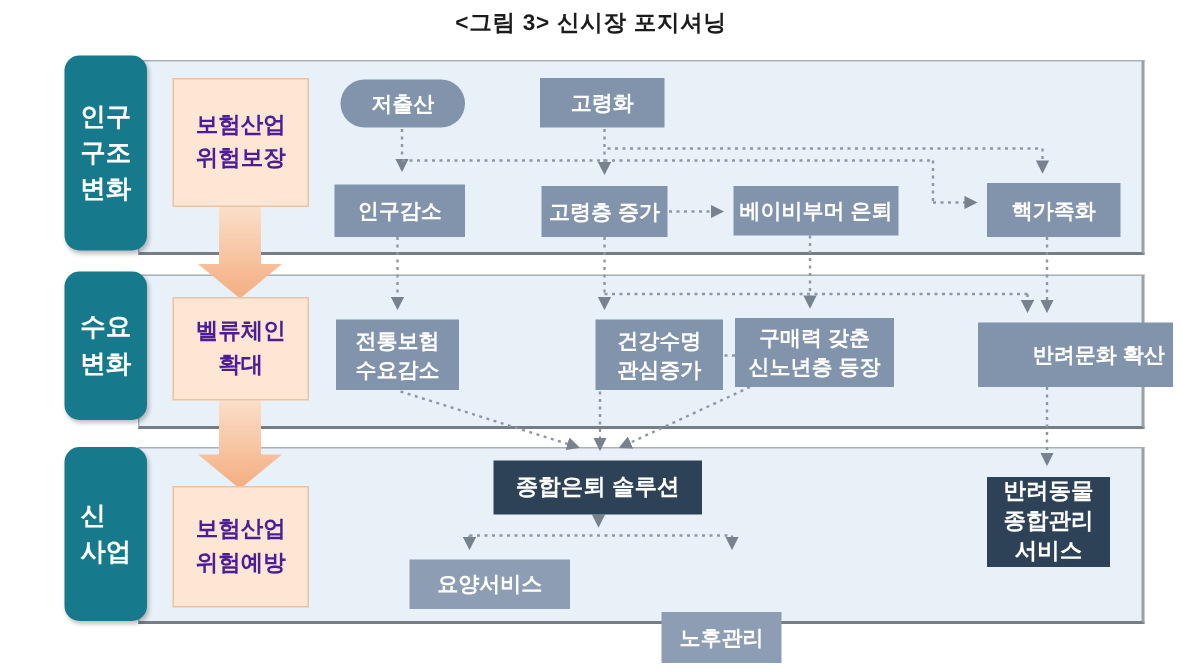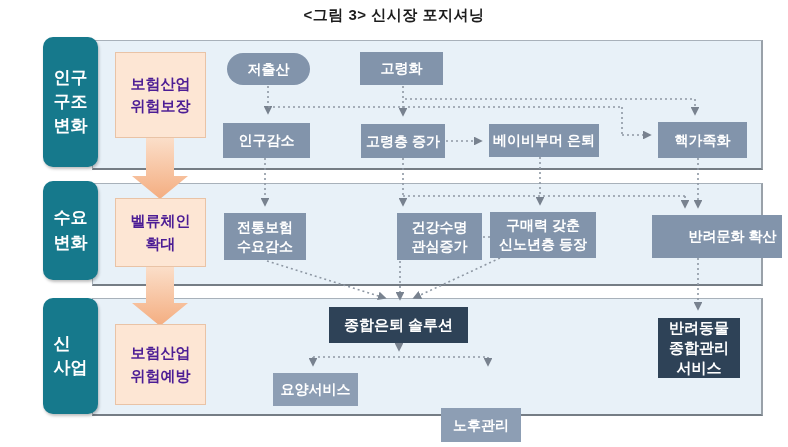--- a/index.html
+++ b/index.html
@@ -116,19 +116,19 @@
 
   <div class="box gray" style="left:224px;top:213px;width:82px;height:47px;">전통보험
 수요감소</div>
   <div class="box gray" style="left:359px;top:213px;width:85px;height:47px;margin-left:38px;">건강수명
 관심증가</div>
   <div class="box gray" style="left:490px;top:212px;width:106px;height:46px;">구매력 갖춘
 신노년층 등장</div>
   <div class="box gray" style="left:652px;top:215px;width:99px;height:43px;padding-left:31px;">반려문화 확산</div>
 
   <div class="box navy" style="left:329px;top:307px;width:139px;height:36px;text-align:center;">종합은퇴 솔루션</div>
-  <div class="box graylight" style="left:273px;top:373px;width:85px;height:33px;">요양서비스</div>
+  <div class="box graylight" style="left:273px;top:373px;width:107px;height:33px;">요양서비스</div>
   <div class="box graylight" style="left:441px;top:372px;width:80px;height:34px;margin-top:36px;">노후관리</div>
   <div class="box navy" style="left:658px;top:318px;width:82px;height:60px;">반려동물
 종합관리
 서비스</div>
 
 </div>
 
 </body></html>

